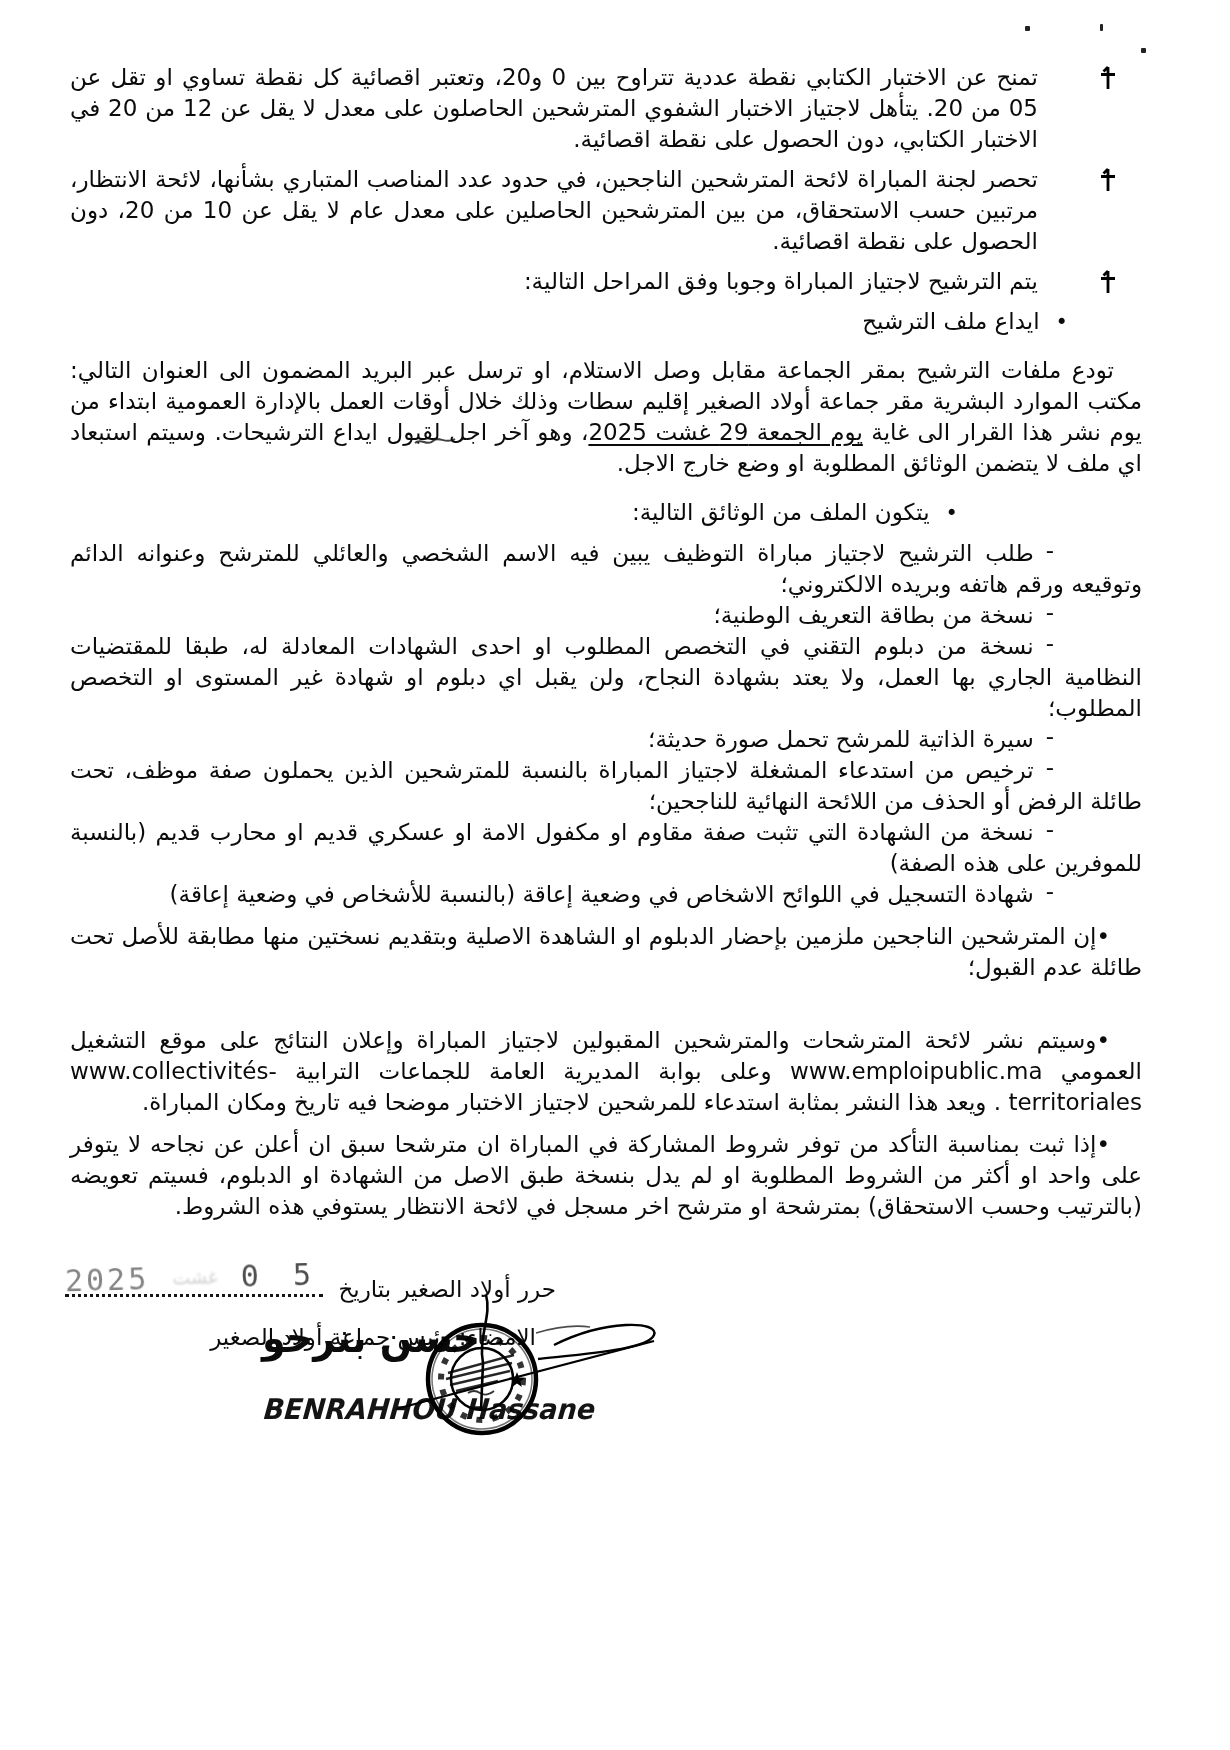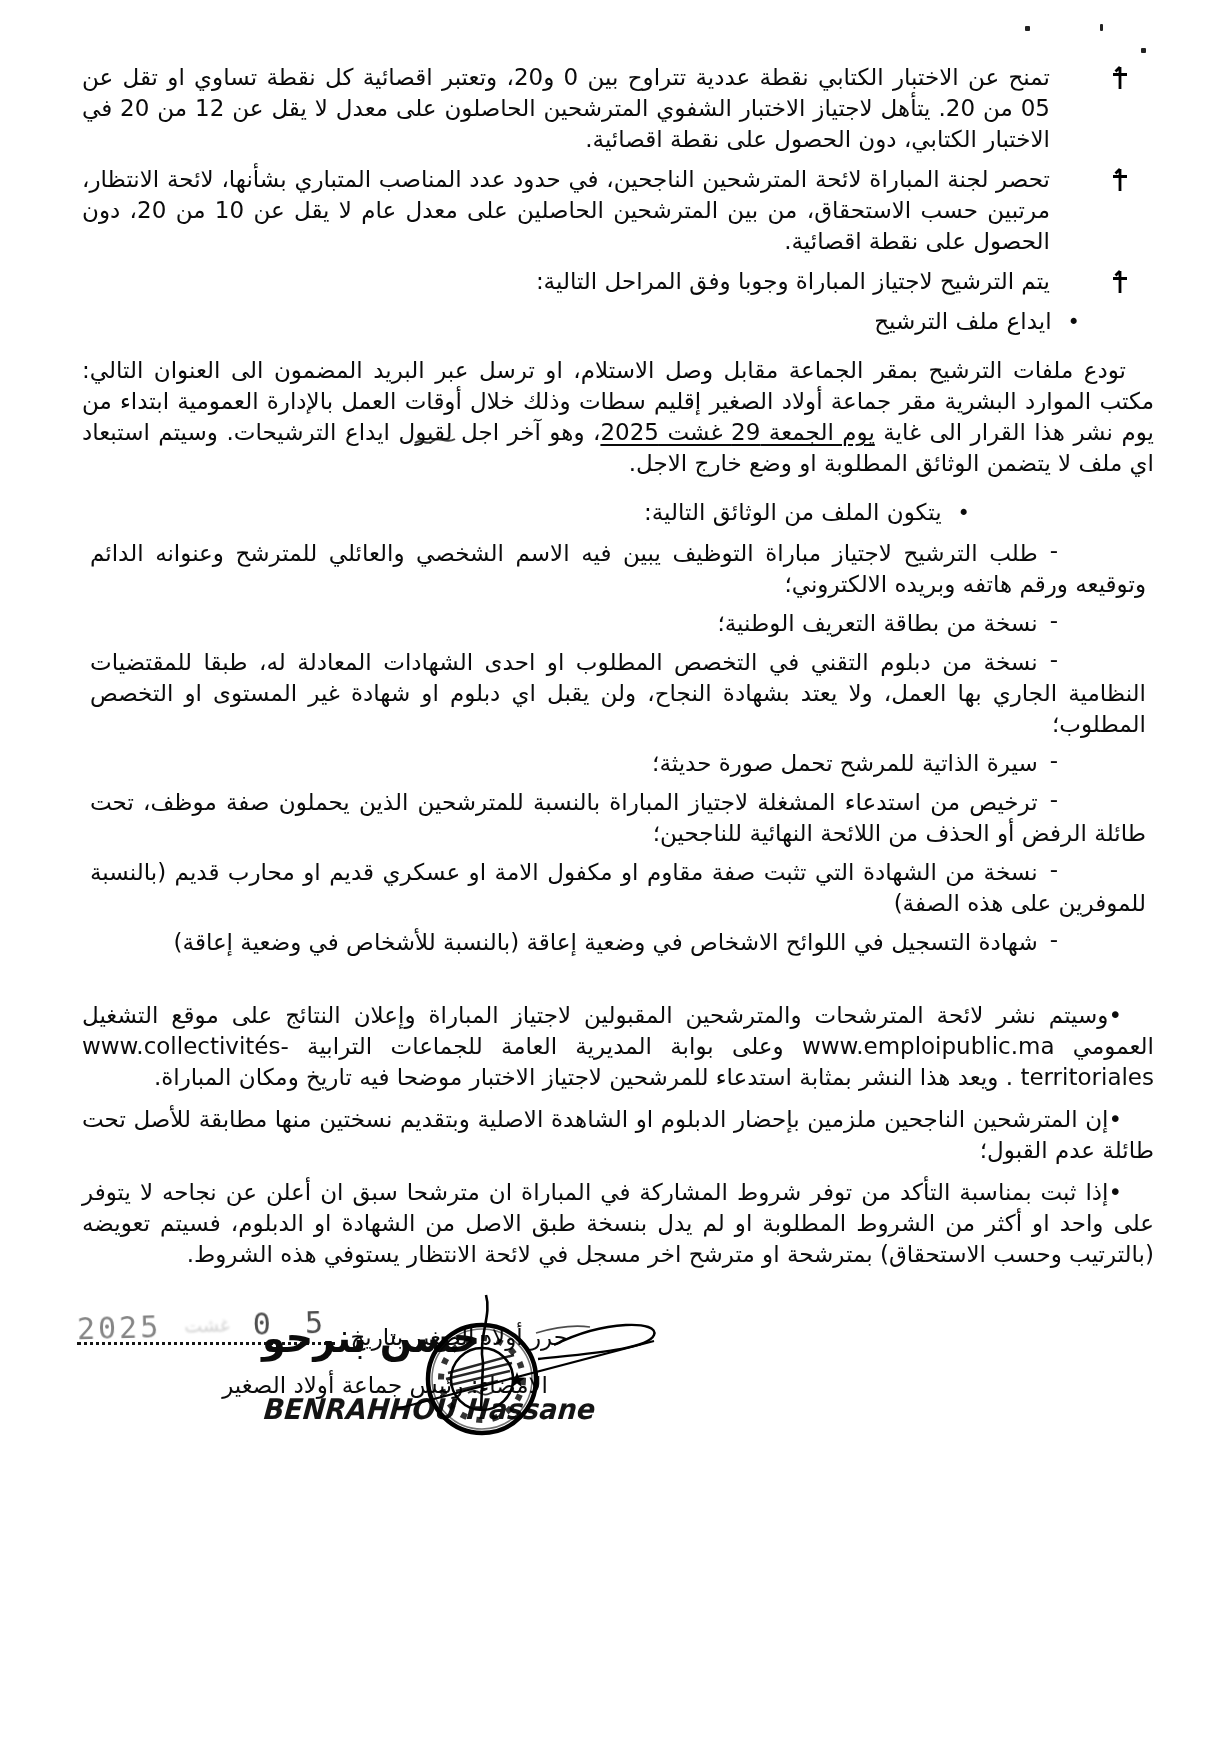--- a/index.html
+++ b/index.html
@@ -1,37 +1,37 @@
 <!DOCTYPE html>
 <html lang="ar"><head>
 <meta charset="utf-8">
 <style>
   html,body{margin:0;padding:0;background:#fff;}
   .page{
     position:relative;width:1230px;height:1750px;background:#ffffff;overflow:hidden;
     font-family:"DejaVu Sans",sans-serif;color:#0b0b0b;direction:rtl;
   }
   .content{
-    position:absolute;top:62px;right:76px;width:1072px;
+    position:absolute;top:62px;right:88px;width:1072px;
     font-size:23px;line-height:31px;text-align:justify;
   }
   
   .rules{margin:0;padding:0;list-style:none;}
   .rule-item{position:relative;padding-right:104px;margin-bottom:9px;}
   .rule-marker{position:absolute;right:26px;top:3px;width:17px;height:26px;}
   
   .stage-line{margin:3px 74px 0 0;text-align:right;white-space:nowrap;}
   .file-line{margin:18px 184px 9px 0;white-space:nowrap;}
   .bullet-dot{font-size:21px;margin-left:16px;}
   
   .para-deposit{margin:17px 0 0 0;text-indent:28px;}
   .deadline{font-weight:normal;text-decoration:underline;text-underline-offset:4px;}
   
   .docs{margin:0;}
-  .doc-item{margin:8px;text-indent:44px;}
+  .doc-item{margin:0;text-indent:44px;}
   .dash{display:inline-block;margin-left:12px;transform:translateY(-3px);}
   
   .note{margin:11px 0 0 0;text-indent:32px;}
   .note.first{margin-top:42px;}
   
   .closing-date{margin:52px 586px 0 0;text-align:right;white-space:nowrap;position:relative;}
   .dotted{
     display:inline-block;width:258px;height:20px;vertical-align:baseline;
     border-bottom:3px dotted #151515;position:relative;margin-right:8px;
   }
@@ -112,22 +112,22 @@
     <div class="docs">
       <p class="doc-item"><span class="dash">-</span><span>طلب الترشيح لاجتياز مباراة التوظيف يبين فيه الاسم الشخصي والعائلي للمترشح وعنوانه الدائم وتوقيعه ورقم هاتفه وبريده الالكتروني؛</span></p>
       <p class="doc-item"><span class="dash">-</span><span>نسخة من بطاقة التعريف الوطنية؛</span></p>
       <p class="doc-item"><span class="dash">-</span><span>نسخة من دبلوم التقني في التخصص المطلوب او احدى الشهادات المعادلة له، طبقا للمقتضيات النظامية الجاري بها العمل، ولا يعتد بشهادة النجاح، ولن يقبل اي دبلوم او شهادة غير المستوى او التخصص المطلوب؛</span></p>
       <p class="doc-item"><span class="dash">-</span><span>سيرة الذاتية للمرشح تحمل صورة حديثة؛</span></p>
       <p class="doc-item"><span class="dash">-</span><span>ترخيص من استدعاء المشغلة لاجتياز المباراة بالنسبة للمترشحين الذين يحملون صفة موظف، تحت طائلة الرفض أو الحذف من اللائحة النهائية للناجحين؛</span></p>
       <p class="doc-item"><span class="dash">-</span><span>نسخة من الشهادة التي تثبت صفة مقاوم او مكفول الامة او عسكري قديم او محارب قديم (بالنسبة للموفرين على هذه الصفة)</span></p>
       <p class="doc-item"><span class="dash">-</span><span>شهادة التسجيل في اللوائح الاشخاص في وضعية إعاقة (بالنسبة للأشخاص في وضعية إعاقة)</span></p>
     </div>
 
+    <p class="note">•إن المترشحين الناجحين ملزمين بإحضار الدبلوم او الشاهدة الاصلية وبتقديم نسختين منها مطابقة للأصل تحت طائلة عدم القبول؛</p>
     <p class="note first">•وسيتم نشر لائحة المترشحات والمترشحين المقبولين لاجتياز المباراة وإعلان النتائج على موقع التشغيل العمومي www.emploipublic.ma وعلى بوابة المديرية العامة للجماعات الترابية www.collectivités-territoriales . ويعد هذا النشر بمثابة استدعاء للمرشحين لاجتياز الاختبار موضحا فيه تاريخ ومكان المباراة.</p>
-    <p class="note">•إن المترشحين الناجحين ملزمين بإحضار الدبلوم او الشاهدة الاصلية وبتقديم نسختين منها مطابقة للأصل تحت طائلة عدم القبول؛</p>
     <p class="note">•إذا ثبت بمناسبة التأكد من توفر شروط المشاركة في المباراة ان مترشحا سبق ان أعلن عن نجاحه لا يتوفر على واحد او أكثر من الشروط المطلوبة او لم يدل بنسخة طبق الاصل من الشهادة او الدبلوم، فسيتم تعويضه (بالترتيب وحسب الاستحقاق) بمترشحة او مترشح اخر مسجل في لائحة الانتظار يستوفي هذه الشروط.</p>
 
     <div class="closing-date">
       <span>حرر أولاد الصغير بتاريخ</span>
       <span class="dotted">
         <span class="date-stamp">
           <span class="stamp-year">2025</span>
           <span class="stamp-month">غشت</span>
           <span class="stamp-day">0 5</span>
         </span>

